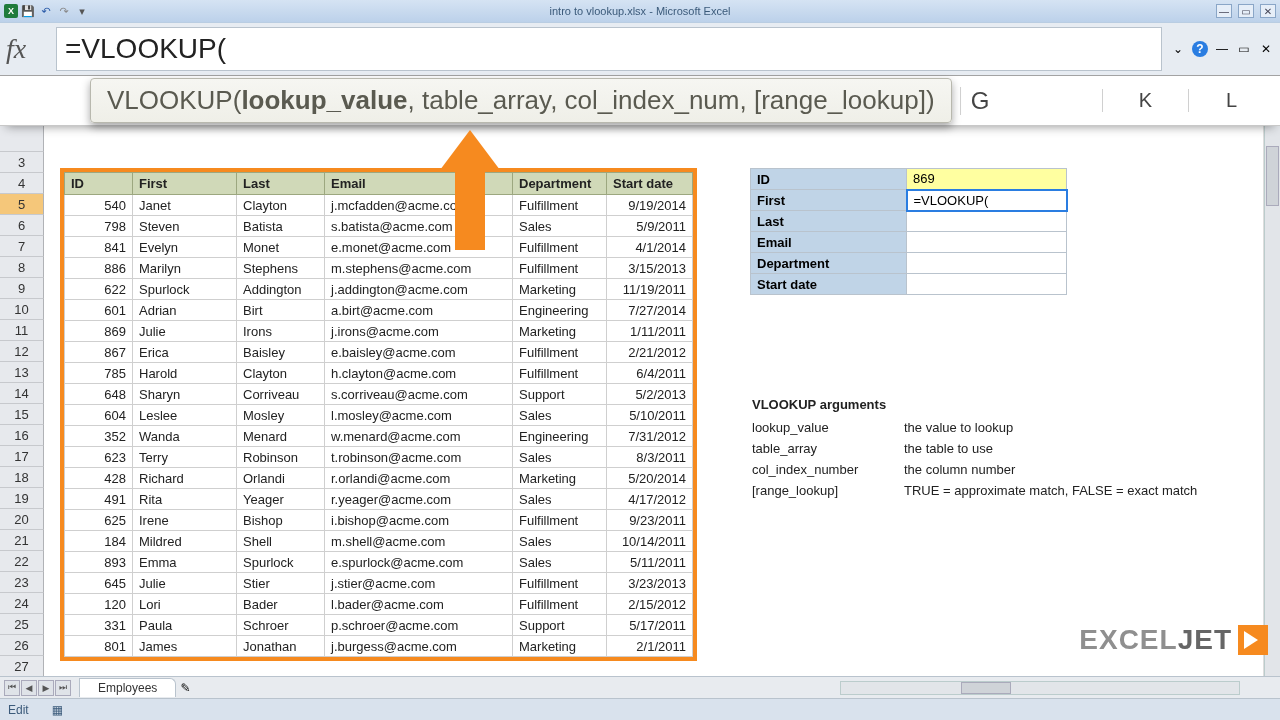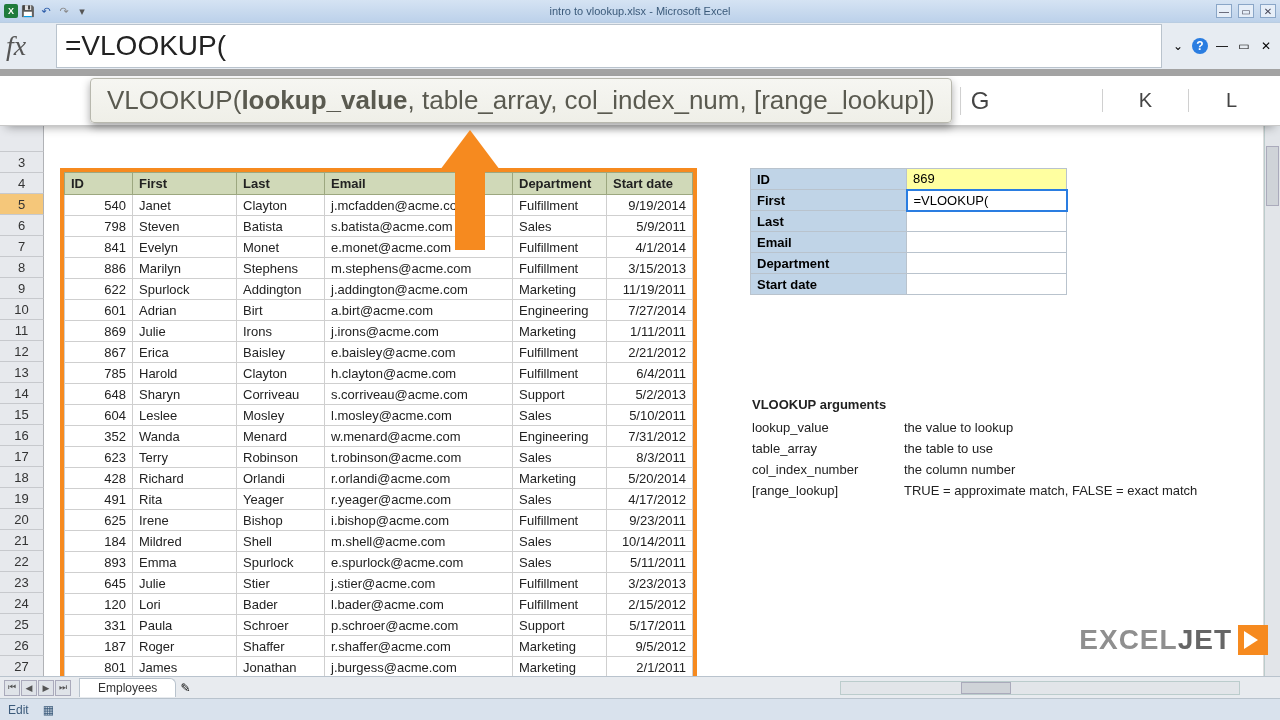--- a/index.html
+++ b/index.html
@@ -9,21 +9,21 @@
 .titlebar { height: 22px; background: linear-gradient(#d5e3f3,#bcd1ea); display: flex; align-items: center; padding: 0 4px; position: relative; }
 .titlebar .qat { display: flex; gap: 2px; align-items: center; }
 .titlebar .qat .icon { width: 16px; height: 16px; display: flex; align-items: center; justify-content: center; font-size: 11px; }
 .titlebar .title { position: absolute; left: 0; right: 0; text-align: center; font-size: 11px; color: #3b5a7a; pointer-events: none; }
 .titlebar .wincontrols { margin-left: auto; display: flex; gap: 6px; }
 .titlebar .wincontrols .wc { width: 16px; height: 14px; border: 1px solid #8aa6c7; background: #e6eef8; font-size: 10px; display: flex; align-items: center; justify-content: center; color: #445; }
 
 .excel-ico { width:14px; height:14px; background:#1f7b3c; display:inline-flex; align-items:center; justify-content:center; color:#fff; font-weight:bold; font-size:9px; border-radius:2px; }
 
 
-.formula-row { height: 54px; background: #e7ecf2; border-top: 1px solid #b9cde2; border-bottom: 7px solid #a3a3a3; display: flex; align-items: center; padding: 4px 6px; }
+.formula-row { height: 54px; background: #e7ecf2; border-top: 1px solid #b9cde2; border-bottom: 1px solid #a3a3a3; display: flex; align-items: center; padding: 4px 6px; }
 .fx-label { font-family: "Times New Roman", serif; font-style: italic; font-size: 28px; color: #555; margin-right: 10px; width: 40px; }
 .formula-input { flex: 1; height: 44px; background: #fff; border: 1px solid #b9c3cd; font-size: 28px; padding: 2px 8px; font-family: "Segoe UI", Arial, sans-serif; color: #222; }
 .help-icons { display: flex; gap: 6px; margin-left: 8px; align-items: center; }
 .help-icons .hi { width:16px; height:16px; display:flex; align-items:center; justify-content:center; font-size:12px; }
 .q { background:#2a7de1; color:#fff; border-radius:50%; font-weight:bold; }
 
 
 .tooltip-row { height: 50px; background: #fff; display: flex; align-items: center; padding: 0 6px 0 90px; position: relative; border-bottom: 1px solid #c8c8c8; box-shadow: 0 6px 10px -6px rgba(0,0,0,0.45); z-index: 5; }
 .tooltip-box { background: linear-gradient(#f6f6f2,#efefe8); border: 1px solid #b8b8ae; padding: 6px 16px; font-size: 26px; color: #5a5a50; border-radius: 4px; box-shadow: 0 4px 8px rgba(0,0,0,0.35); }
 .tooltip-box .bold { font-weight: bold; }
@@ -73,21 +73,21 @@
 
 
 .sheet-bar { position: absolute; bottom: 22px; left: 0; right: 0; height: 22px; background: #e8ebef; border-top: 1px solid #b9c3cd; display: flex; align-items: center; }
 .sheet-nav { display: flex; gap: 1px; margin-right: 8px; margin-left: 4px; }
 .sheet-nav .btn { width: 16px; height: 16px; background: #dfe3e8; border: 1px solid #aab; font-size: 9px; display: flex; align-items: center; justify-content: center; color:#555; }
 .sheet-tab { background: #fff; border: 1px solid #b9c3cd; border-bottom: none; padding: 2px 18px; font-size: 12px; color: #333; border-radius: 0 6px 0 0; }
 .hscroll { margin-left: auto; margin-right: 40px; width: 400px; height: 14px; background: #e2e5e9; border:1px solid #bcc; position: relative; }
 .hscroll .thumb { position:absolute; left:120px; width:50px; top:0; bottom:0; background:#cfd3d8; border:1px solid #aab; }
 
 
-.status-bar { position: absolute; bottom: 0; left: 0; right: 0; height: 22px; background: #d9e2ed; border-top: 1px solid #b9c3cd; display: flex; align-items: center; padding: 0 8px; font-size: 12px; color: #3b5a7a; }
+.status-bar { position: absolute; bottom: 0; left: 0; right: 0; height: 22px; background: #d9e2ed; border-top: 1px solid #b9c3cd; display: flex; align-items: center; padding: 0 8px; font-size: 12px; color: #3b5a7a; gap: 9px; }
 
 
 .vscroll { position:absolute; right:0; top:0; bottom:0; width:16px; background:#e2e5e9; border-left:1px solid #bcc; }
 .vscroll .thumb { position:absolute; left:1px; right:1px; top:20px; height:60px; background:#cfd3d8; border:1px solid #aab; }
 
 
 .logo { position: absolute; right: 12px; bottom: 42px; font-family: Arial, sans-serif; font-size: 28px; font-weight: bold; letter-spacing: 1px; color: #8f8f8f; display: flex; align-items: center; }
 .logo .jet { color:#666; }
 .logo .mark { width: 30px; height: 30px; background: #f68a1f; margin-left: 6px; position: relative; }
 .logo .mark::after { content:""; position:absolute; left:6px; top:6px; width:0; height:0; border-top:9px solid transparent; border-bottom:9px solid transparent; border-left:14px solid #fff; }
@@ -347,28 +347,20 @@
           </tr>
           <tr>
             <td class="num col-id">331</td>
             <td class="col-first">Paula</td>
             <td class="col-last">Schroer</td>
             <td class="col-email">p.schroer@acme.com</td>
             <td class="col-dept">Support</td>
             <td class="num col-date">5/17/2011</td>
           </tr>
           <tr>
-            <td class="num col-id">187</td>
-            <td class="col-first">Roger</td>
-            <td class="col-last">Shaffer</td>
-            <td class="col-email">r.shaffer@acme.com</td>
-            <td class="col-dept">Marketing</td>
-            <td class="num col-date">9/5/2012</td>
-          </tr>
-          <tr>
             <td class="num col-id">801</td>
             <td class="col-first">James</td>
             <td class="col-last">Jonathan</td>
             <td class="col-email">j.burgess@acme.com</td>
             <td class="col-dept">Marketing</td>
             <td class="num col-date">2/1/2011</td>
           </tr>
         </tbody>
     </table>
   </div>

